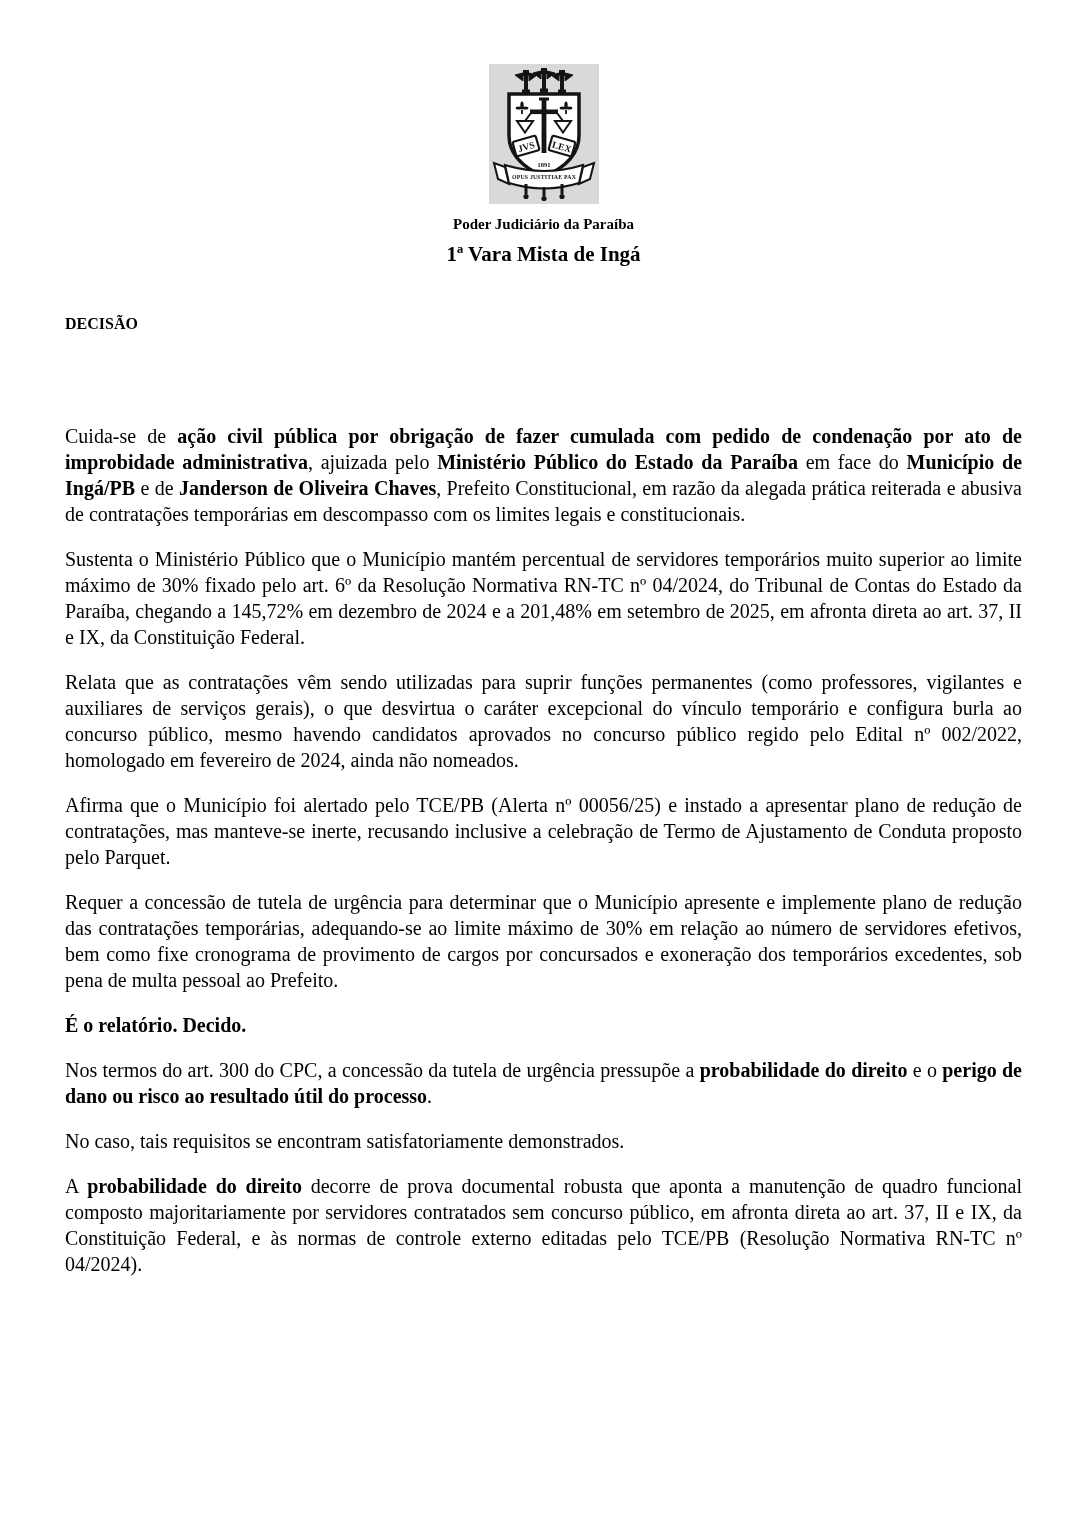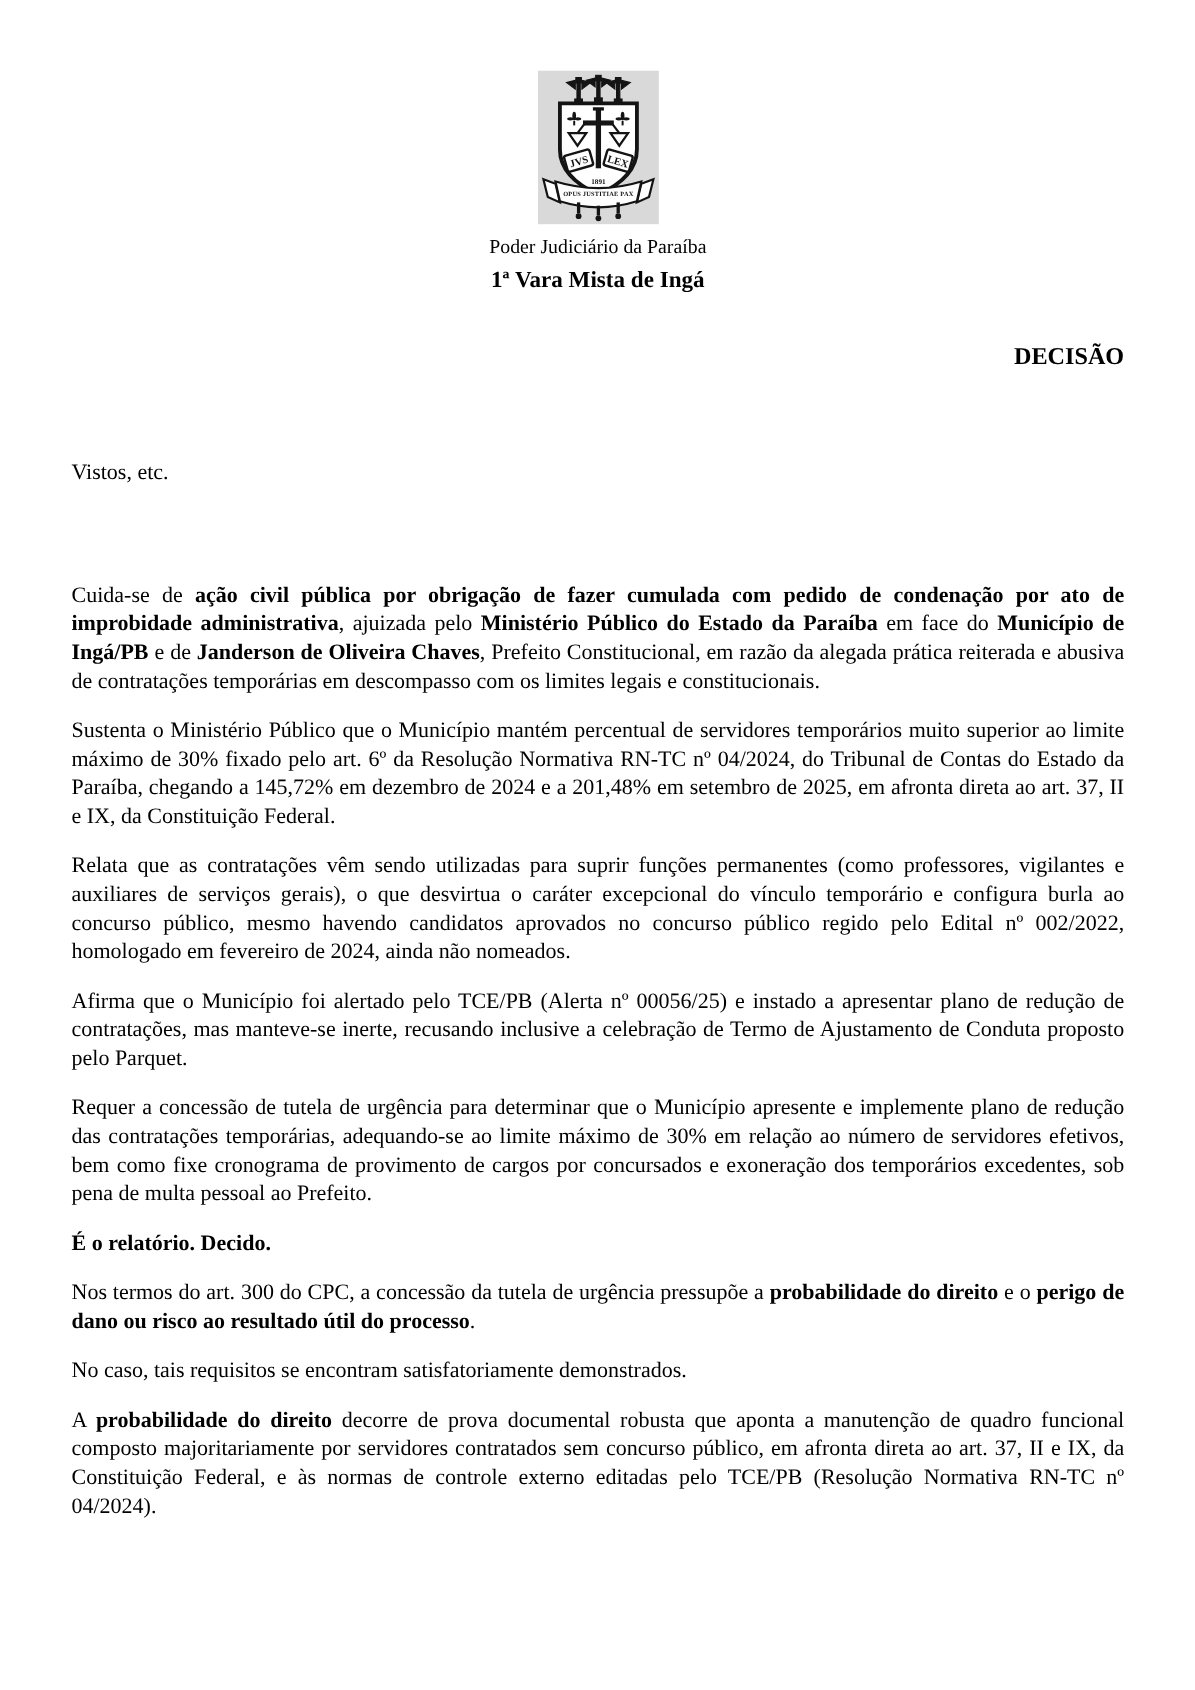--- a/index.html
+++ b/index.html
@@ -24,42 +24,42 @@
     height: 140px;
     margin: 0 auto;
   }
   .crest-box svg { display: block; width: 110px; height: 140px; }
   .crest-box text {
     font-family: "Liberation Serif", "DejaVu Serif", serif;
     font-weight: bold;
     fill: #121212;
   }
   .org-line {
-    font-weight: normal;
-    font-size: 18px;
+    font-weight: bold;
+    font-size: 15px;
     line-height: 26px;
     margin-top: 7px;
   }
   .court-line {
     font-weight: bold;
     font-size: 21px;
     line-height: 26px;
     margin-top: 4px;
   }
   .case-line {
     font-size: 19.5px;
     line-height: 26px;
     margin-top: 44px;
     text-align: left;
     letter-spacing: 0.1px;
   }
   .doc-title {
-    font-size: 22px;
+    font-size: 16px;
     font-weight: bold;
-    text-align: right;
+    text-align: left;
     margin: 44px 0 0 0;
     line-height: 26px;
   }
   .vistos {
     font-size: 20px;
     line-height: 26px;
     margin: 79px 0 0 0;
   }
   .paras { margin-top: 86px; }
   p.para {
@@ -165,21 +165,20 @@
       </svg>
     </div>
 
     <div class="org-line">Poder Judiciário da Paraíba</div>
     <div class="court-line">1ª Vara Mista de Ingá</div>
   </header>
 
 
   <h1 class="doc-title">DECISÃO</h1>
 
-  <p class="vistos">Vistos, etc.</p>
 
   <div class="paras">
     <p class="para"><span>Cuida-se de </span><span class="b">ação civil pública por obrigação de fazer cumulada com pedido de condenação por ato de improbidade administrativa</span><span>, ajuizada pelo </span><span class="b">Ministério Público do Estado da Paraíba</span><span> em face do </span><span class="b">Município de Ingá/PB</span><span> e de </span><span class="b">Janderson de Oliveira Chaves</span><span>, Prefeito Constitucional, em razão da alegada prática reiterada e abusiva de contratações temporárias em descompasso com os limites legais e constitucionais.</span></p>
     <p class="para"><span>Sustenta o Ministério Público que o Município mantém percentual de servidores temporários muito superior ao limite máximo de 30% fixado pelo art. 6º da Resolução Normativa RN-TC nº 04/2024, do Tribunal de Contas do Estado da Paraíba, chegando a 145,72% em dezembro de 2024 e a 201,48% em setembro de 2025, em afronta direta ao art. 37, II e IX, da Constituição Federal.</span></p>
     <p class="para"><span>Relata que as contratações vêm sendo utilizadas para suprir funções permanentes (como professores, vigilantes e auxiliares de serviços gerais), o que desvirtua o caráter excepcional do vínculo temporário e configura burla ao concurso público, mesmo havendo candidatos aprovados no concurso público regido pelo Edital nº 002/2022, homologado em fevereiro de 2024, ainda não nomeados.</span></p>
     <p class="para"><span>Afirma que o Município foi alertado pelo TCE/PB (Alerta nº 00056/25) e instado a apresentar plano de redução de contratações, mas manteve-se inerte, recusando inclusive a celebração de Termo de Ajustamento de Conduta proposto pelo Parquet.</span></p>
     <p class="para"><span>Requer a concessão de tutela de urgência para determinar que o Município apresente e implemente plano de redução das contratações temporárias, adequando-se ao limite máximo de 30% em relação ao número de servidores efetivos, bem como fixe cronograma de provimento de cargos por concursados e exoneração dos temporários excedentes, sob pena de multa pessoal ao Prefeito.</span></p>
     <p class="para"><span class="b">É o relatório. Decido.</span></p>
     <p class="para"><span>Nos termos do art. 300 do CPC, a concessão da tutela de urgência pressupõe a </span><span class="b">probabilidade do direito</span><span> e o </span><span class="b">perigo de dano ou risco ao resultado útil do processo</span><span>.</span></p>
     <p class="para"><span>No caso, tais requisitos se encontram satisfatoriamente demonstrados.</span></p>

